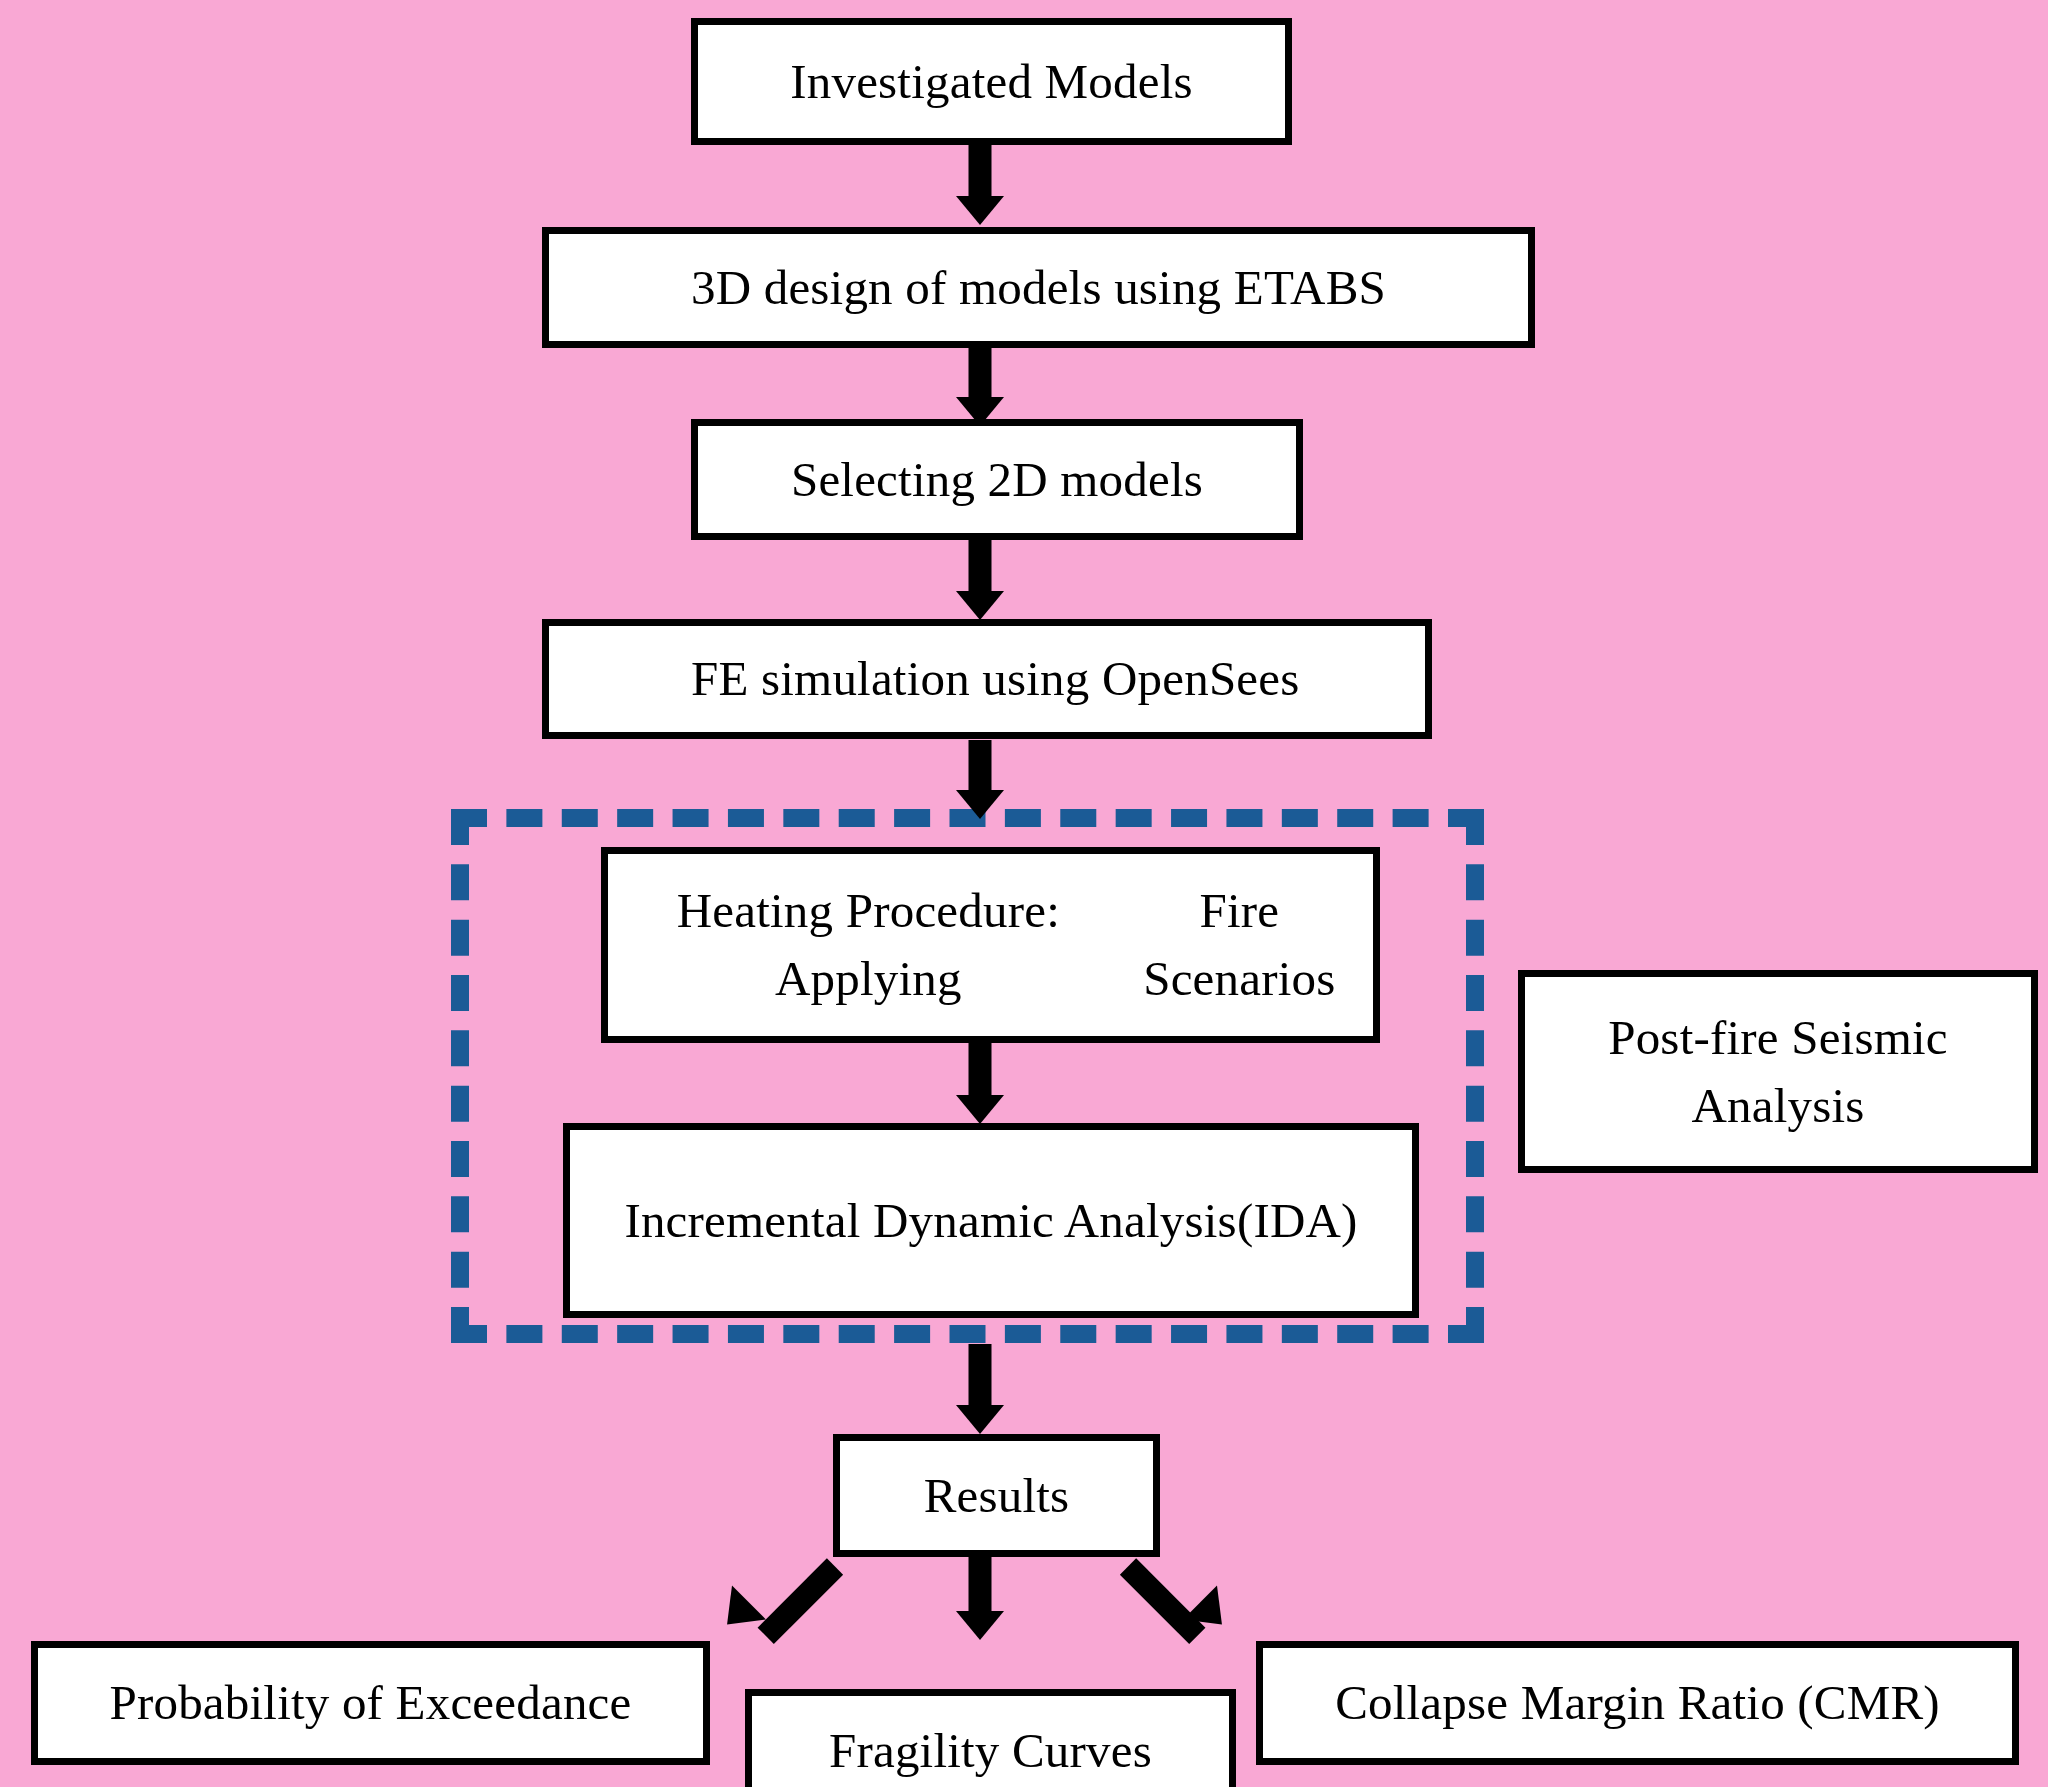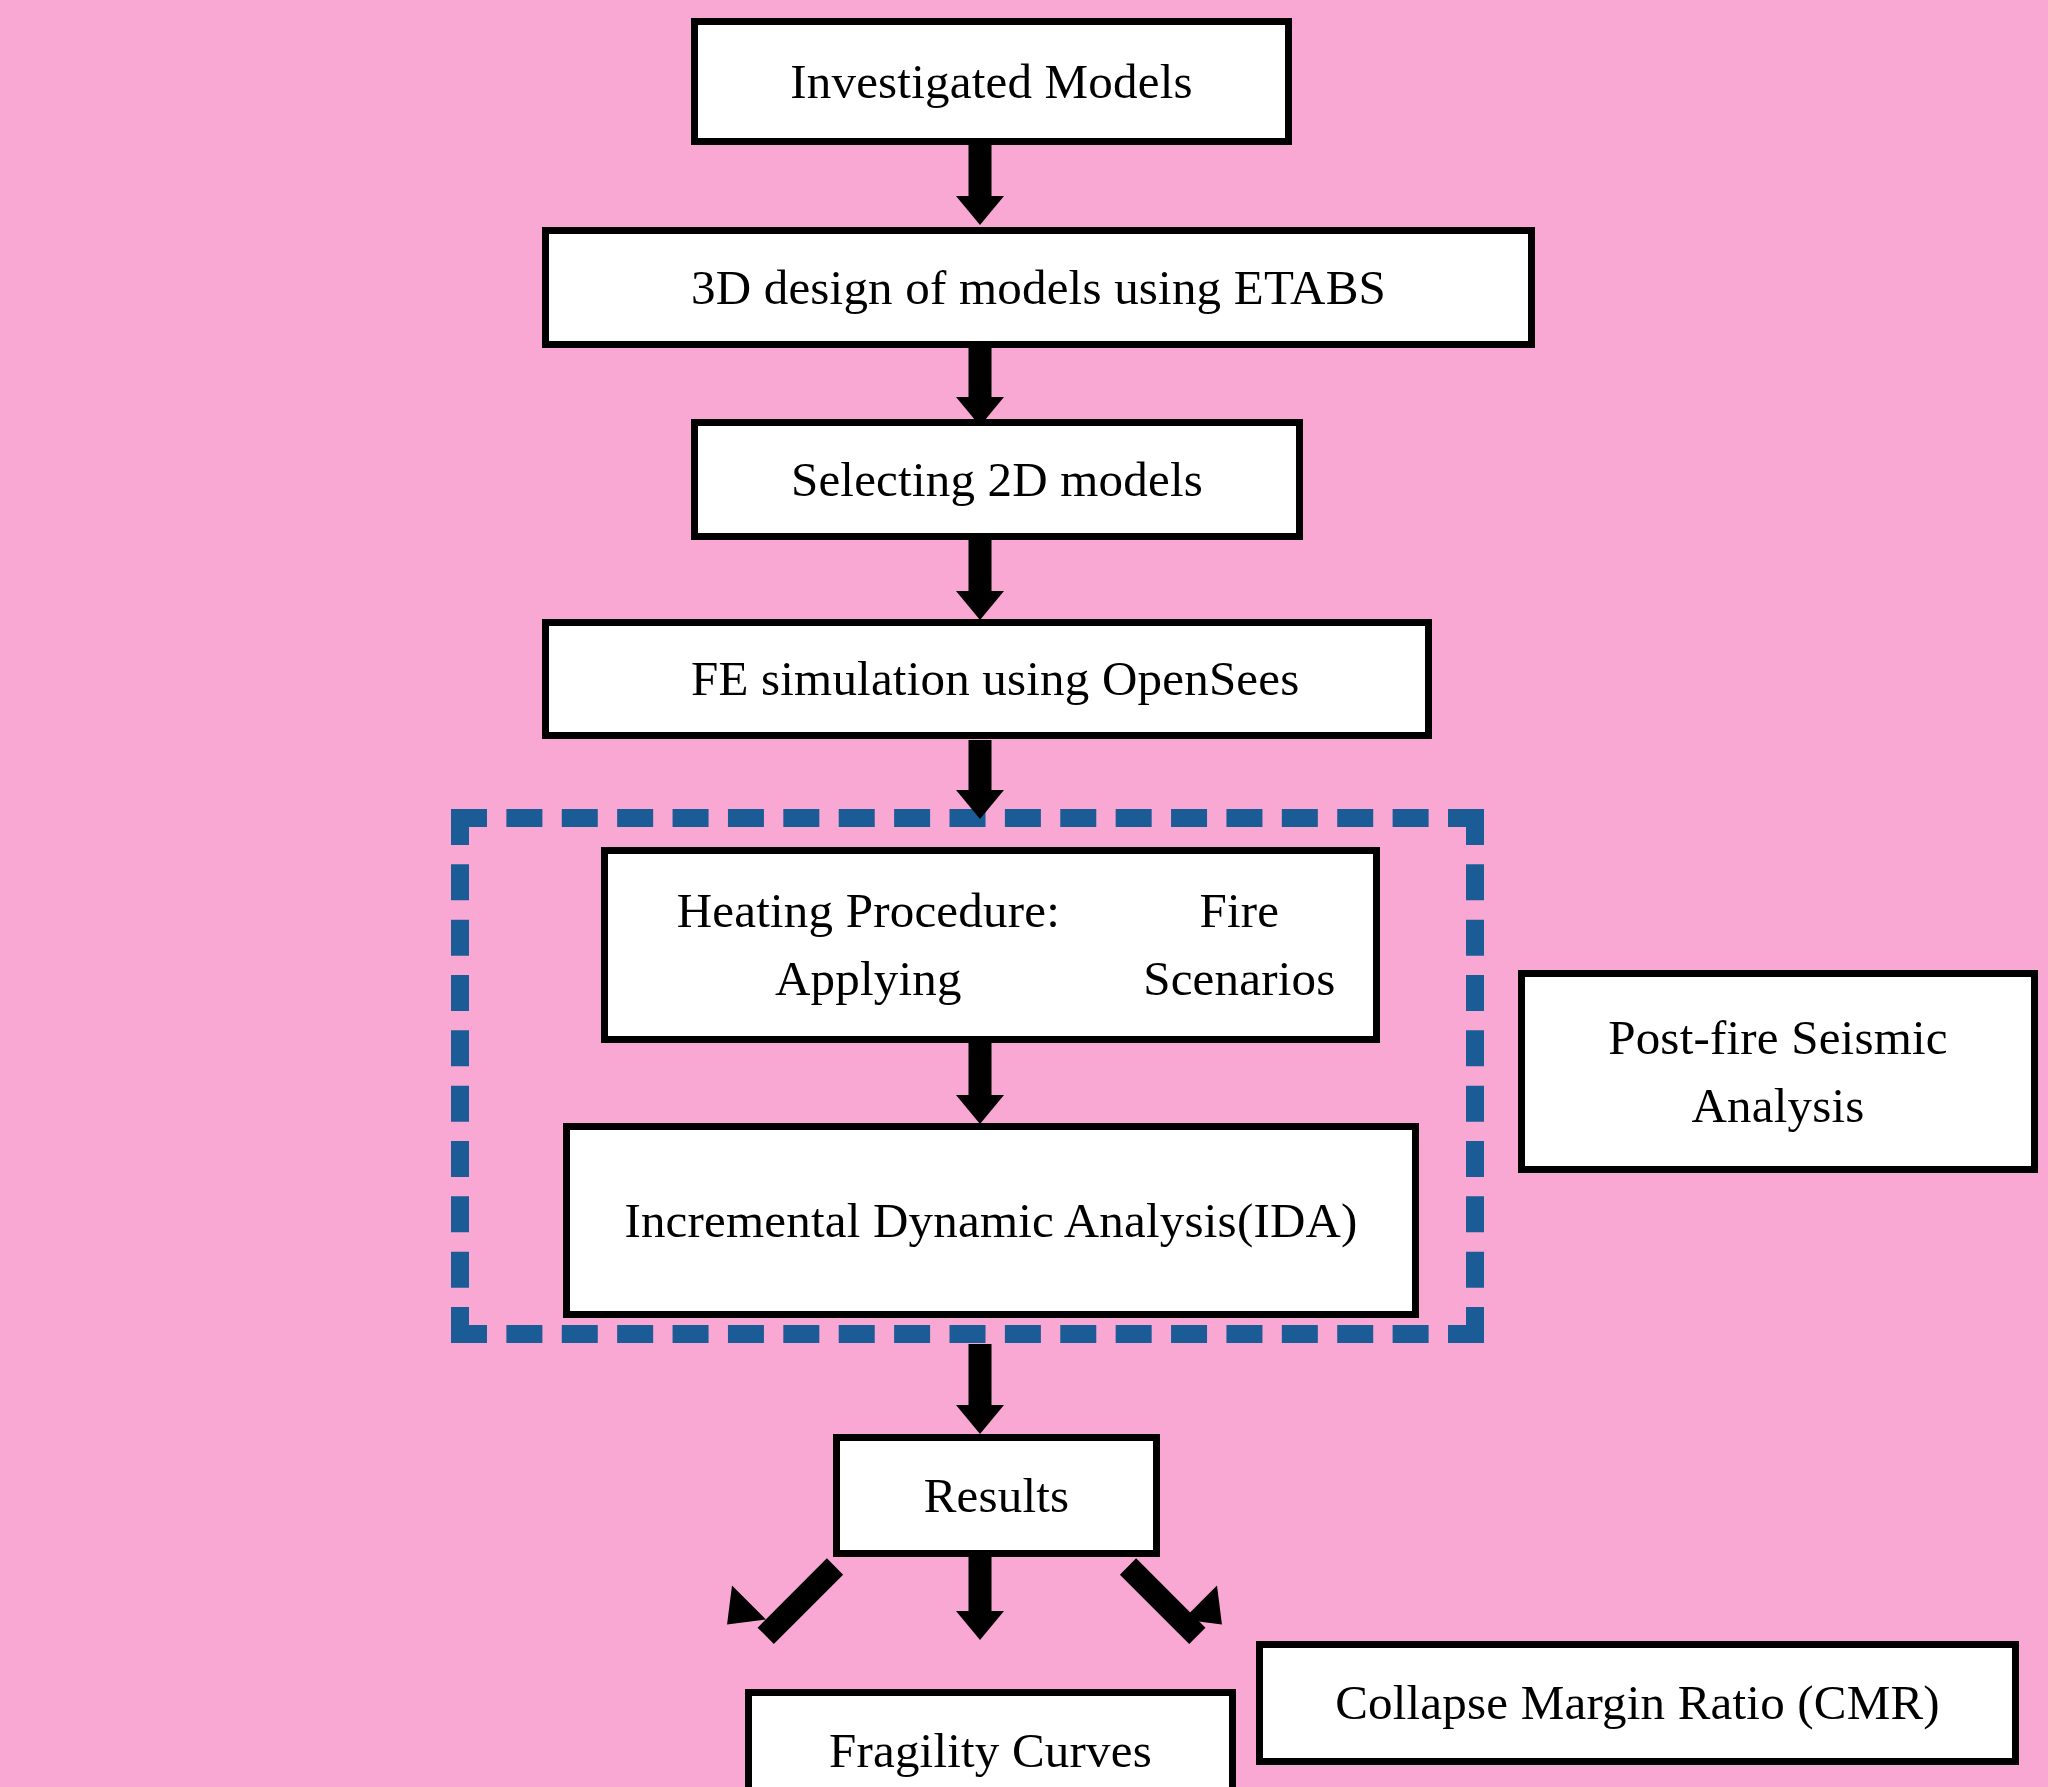--- a/index.html
+++ b/index.html
@@ -174,20 +174,23 @@
 
   <div class="d-arrow" style="left:1097px; top:1555px; width:164px; height:106px;">
     <div class="dshaft" style="left:31px; top:0px; width:98px; height:23px; transform: rotate(45deg);"></div>
     <div class="dhead" style="left:90px; top:43px;
                 border-left: 24.5px solid transparent;
                 border-right: 24.5px solid transparent;
                 border-top: 31px solid #000000;
                 transform: rotate(-45deg);"></div>
   </div>
 
+  <div class="box" style="left:31px; top:1641px; width:679px; height:124px;">
+    <span>Probability of Exceedance</span>
+  </div>
 
   <div class="box" style="left:745px; top:1641px; width:491px; height:124px;margin-top:48px;">
     <span>Fragility Curves</span>
   </div>
 
   <div class="box" style="left:1256px; top:1641px; width:763px; height:124px;">
     <span>Collapse Margin Ratio (CMR)</span>
   </div>
 
 </div>

